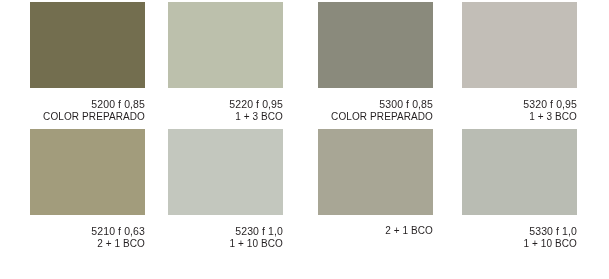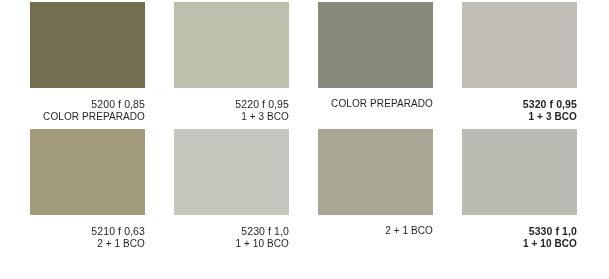--- a/index.html
+++ b/index.html
@@ -30,23 +30,23 @@
     height: 279px;
   }
 
   .swatch-cell {
     position: absolute;
     width: 115px;
   }
 
   
   .col-0 { left: 30px; }
-  .col-1 { left: 174px; }
+  .col-1 { left: 168px; }
   .col-2 { left: 318px; }
-  .col-3 { left: 462px; font-weight: bold; }
+  .col-3 { left: 462px; }
 
   
   .row-0 { top: 2px; }
   .row-1 { top: 129px; }
 
   .swatch-chip {
     width: 115px;
     height: 86px;
     display: block;
   }
@@ -92,20 +92,21 @@
       <div class="swatch-chip" style="background-color: rgb(188, 192, 172);"></div>
       <div class="swatch-caption">
         <span class="caption-line caption-code">5220 f 0,95</span>
         <span class="caption-line caption-note">1 + 3 BCO</span>
       </div>
     </div>
 
     <div class="swatch-cell col-2 row-0">
       <div class="swatch-chip" style="background-color: rgb(138, 138, 124);"></div>
       <div class="swatch-caption">
+        <span class="caption-line caption-code">5300 f 0,85</span>
         <span class="caption-line caption-note">COLOR PREPARADO</span>
       </div>
     </div>
 
     <div class="swatch-cell col-3 row-0">
       <div class="swatch-chip" style="background-color: rgb(194, 190, 183);"></div>
       <div class="swatch-caption">
         <span class="caption-line caption-code">5320 f 0,95</span>
         <span class="caption-line caption-note">1 + 3 BCO</span>
       </div>

